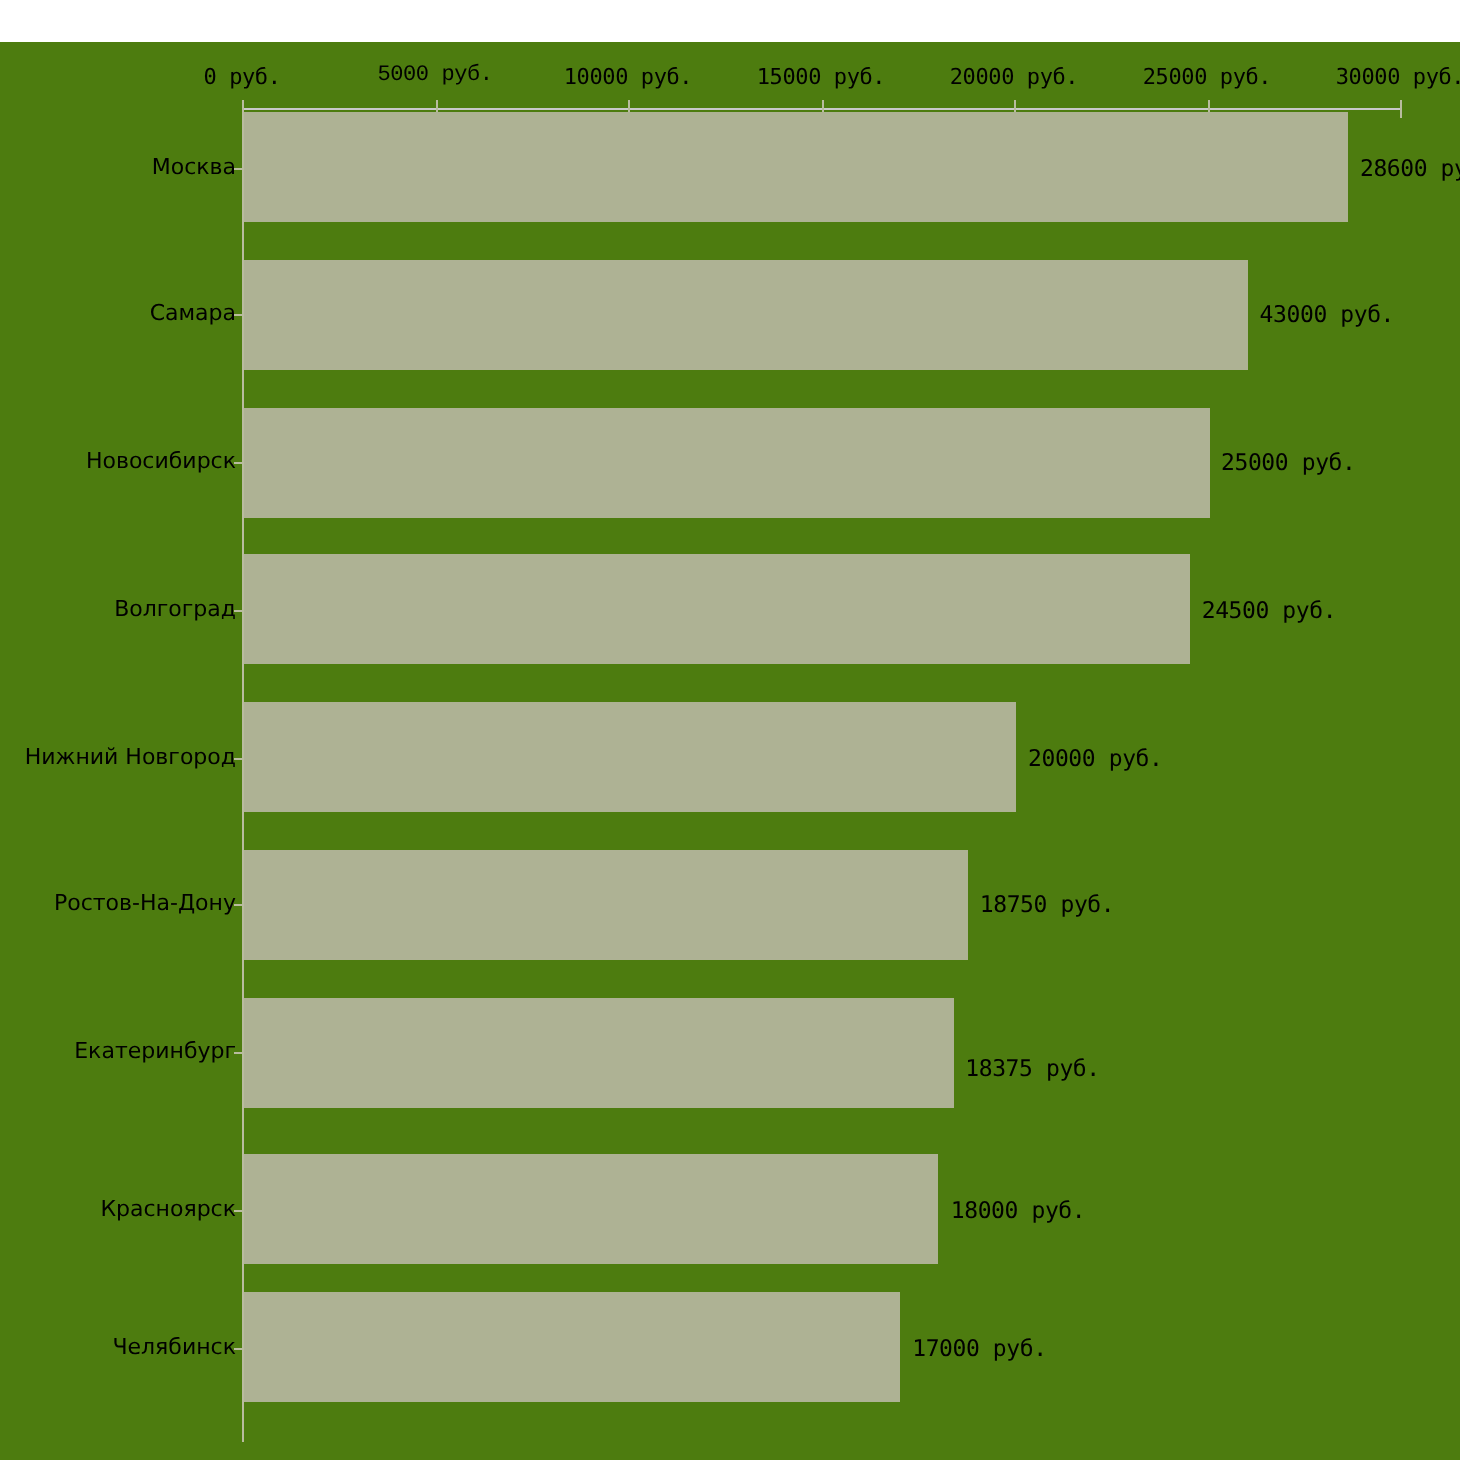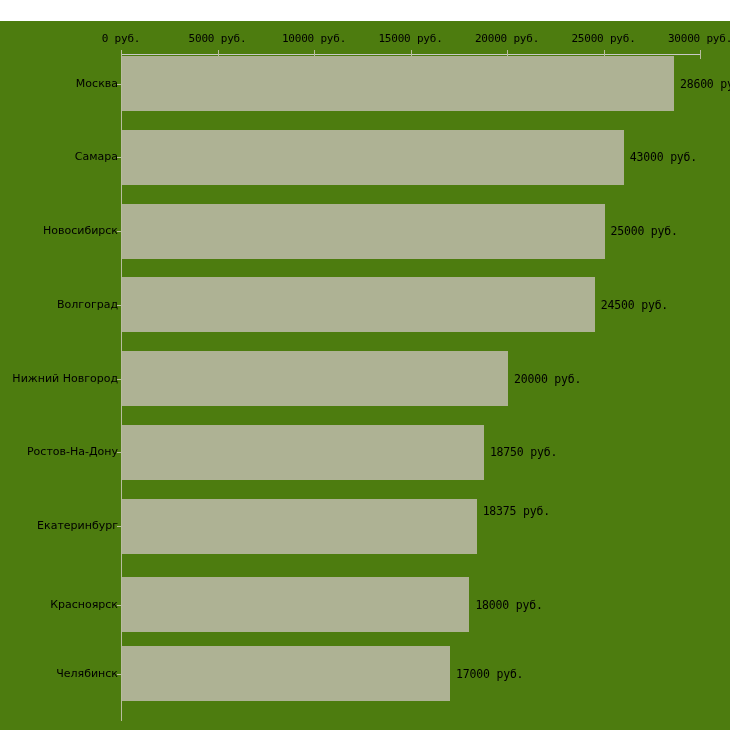--- a/index.html
+++ b/index.html
@@ -102,21 +102,21 @@
 <div id="chart-root">
 
   <div class="axis-top-line"></div>
 
   <div class="axis-left-line"></div>
 
   <div id="x-axis-ticks">
       <div class="axis-tick" style="left: 121px;"></div>
       <div class="axis-tick-label" style="left: 121px;">0 руб.</div>
       <div class="axis-tick" style="left: 217.5px;"></div>
-      <div class="axis-tick-label" style="left: 217.5px;">5000 руб.</div>
+      <div class="axis-tick-label" style="left: 217.5px; font-family: Liberation Mono, monospace;">5000 руб.</div>
       <div class="axis-tick" style="left: 314px;"></div>
       <div class="axis-tick-label" style="left: 314px;">10000 руб.</div>
       <div class="axis-tick" style="left: 410.5px;"></div>
       <div class="axis-tick-label" style="left: 410.5px;">15000 руб.</div>
       <div class="axis-tick" style="left: 507px;"></div>
       <div class="axis-tick-label" style="left: 507px;">20000 руб.</div>
       <div class="axis-tick" style="left: 603.5px;"></div>
       <div class="axis-tick-label" style="left: 603.5px;">25000 руб.</div>
       <div class="axis-tick" style="left: 700px;"></div>
       <div class="axis-tick-label" style="left: 700px;">30000 руб.</div>
@@ -156,21 +156,21 @@
       <div class="bar-row" style="top: 403.75px; height: 55px;">
         <div class="bar-rect" style="width: 361.875px; height: 55px; background: rgb(174, 178, 148);"></div>
         <div class="bar-cat-label" style="top: 20.5px;">Ростов-На-Дону</div>
         <div class="bar-cat-tick" style="left: 117px; top: 27.5px;"></div>
         <div class="bar-value-label" style="left: 489.875px; top: 20.5px;">18750 руб.</div>
       </div>
       <div class="bar-row" style="top: 477.5px; height: 55px;">
         <div class="bar-rect" style="width: 354.637px; height: 55px; background: rgb(174, 178, 148);"></div>
         <div class="bar-cat-label" style="top: 20.5px; text-align: center;">Екатеринбург</div>
         <div class="bar-cat-tick" style="left: 117px; top: 27.5px;"></div>
-        <div class="bar-value-label" style="left: 482.637px; top: 5px;">18375 руб.</div>
+        <div class="bar-value-label" style="left: 482.637px; top: 28px;">18375 руб.</div>
       </div>
       <div class="bar-row" style="top: 556px; height: 55px;">
         <div class="bar-rect" style="width: 347.4px; height: 55px; background: rgb(174, 178, 148);"></div>
         <div class="bar-cat-label" style="top: 20.5px;">Красноярск</div>
         <div class="bar-cat-tick" style="left: 117px; top: 27.5px;"></div>
         <div class="bar-value-label" style="left: 475.4px; top: 20.5px;">18000 руб.</div>
       </div>
       <div class="bar-row" style="top: 625px; height: 55px;">
         <div class="bar-rect" style="width: 328.1px; height: 55px; background: rgb(174, 178, 148);"></div>
         <div class="bar-cat-label" style="top: 20.5px;">Челябинск</div>

